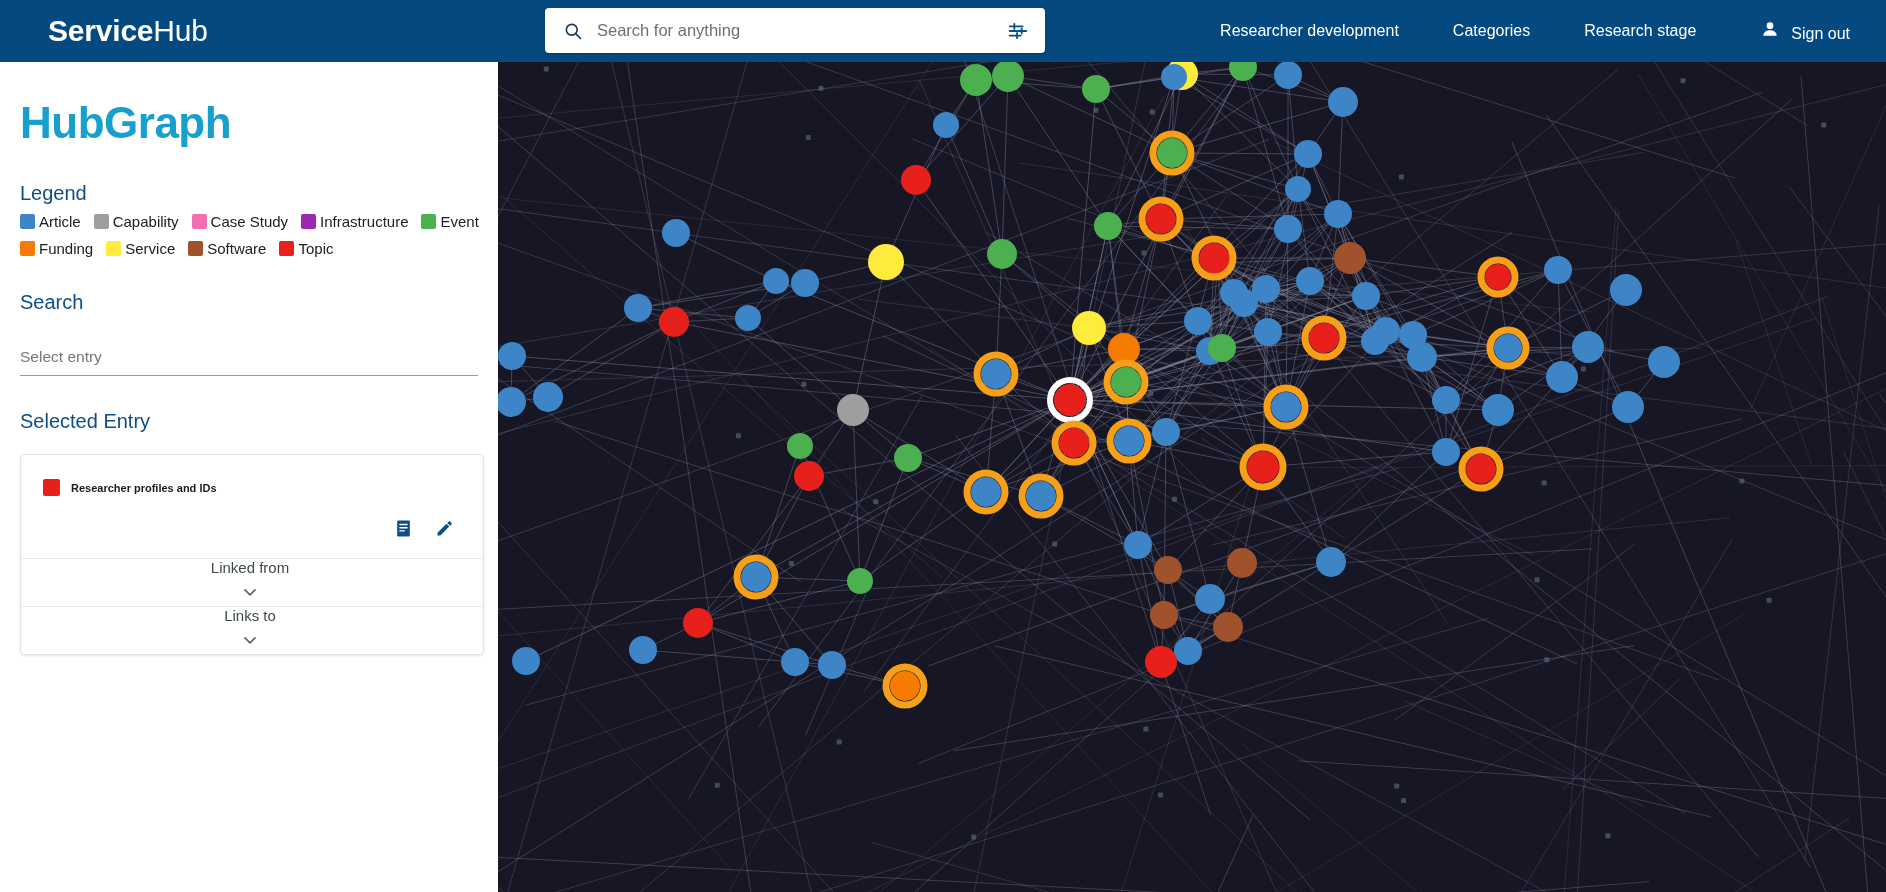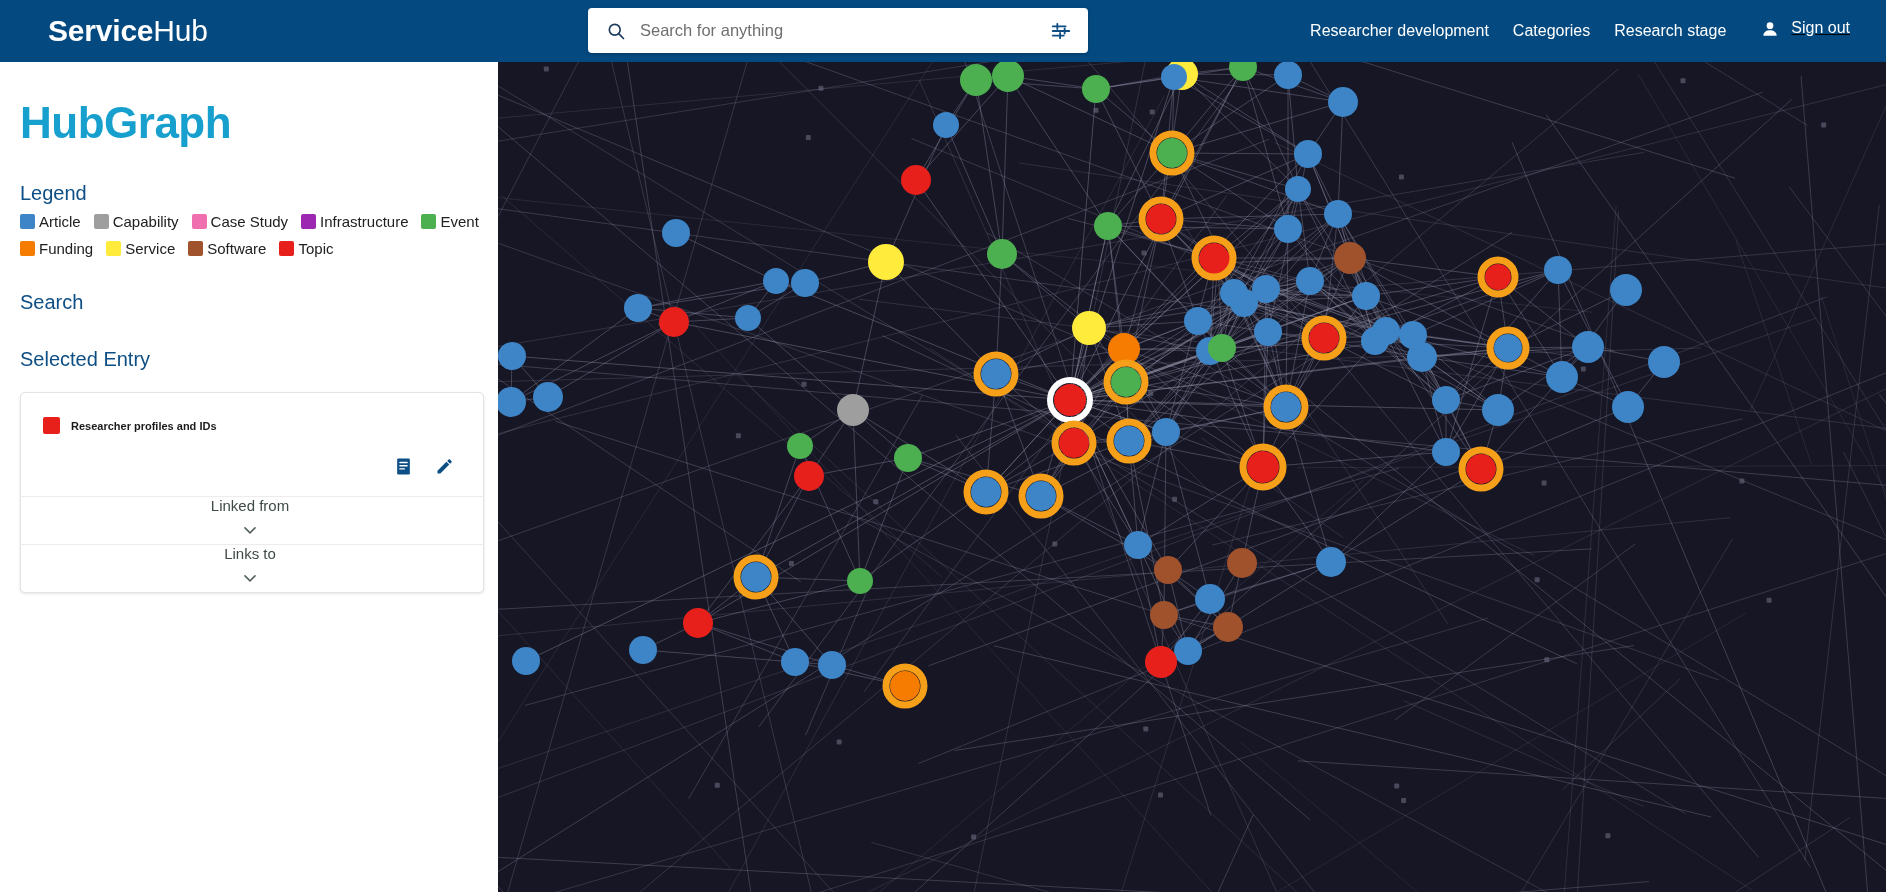--- a/index.html
+++ b/index.html
@@ -42,21 +42,20 @@
     left: 545px;
     top: 8px;
     width: 500px;
     height: 45px;
     background: #ffffff;
     border-radius: 4px;
     display: flex;
     align-items: center;
     padding: 0 14px 0 18px;
     box-shadow: 0 1px 3px rgba(0,0,0,0.25);
-    margin-left: 43px;
   }
   .searchbox .mag { flex: 0 0 auto; display: flex; align-items: center; }
   .search-input {
     flex: 1 1 auto;
     border: none;
     outline: none;
     margin-left: 14px;
     font-family: "Liberation Sans", sans-serif;
     font-size: 16.5px;
     color: #1b1b1b;
@@ -70,35 +69,34 @@
     cursor: pointer;
   }
 
   .nav {
     position: absolute;
     right: 36px;
     top: 0;
     height: 62px;
     display: flex;
     align-items: center;
-    gap: 24px;
+    gap: 54px;
   }
   .nav a {
     color: #ffffff;
     font-size: 16px;
     text-decoration: none;
     white-space: nowrap;
   }
   .signout {
     display: flex;
-    align-items: flex-start;
+    align-items: flex-end;
     gap: 11px;
     margin-left: 10px;
     cursor: pointer;
-    text-decoration: underline;
   }
   .signout .label { color:#fff; font-size:16px; white-space:nowrap; }
 
   
   .sidebar {
     position: absolute;
     top: 62px; left: 0;
     width: 498px;
     height: 830px;
     background: #ffffff;
@@ -299,20 +297,23 @@
       </div>
       <div class="legend-item">
         <span class="legend-swatch" style="background: rgb(232, 32, 28);"></span>
         <span class="legend-label">Topic</span>
       </div>
     </div>
   </div>
 
   <h2 class="section-title">Search</h2>
 
+  <div class="select-entry-wrap">
+    <input class="select-entry" type="text" placeholder="Select entry" style="">
+  </div>
 
   <h2 class="section-title">Selected Entry</h2>
 
   <div class="entry-card">
     <div class="entry-head">
       <span class="entry-swatch" style="background: rgb(232, 32, 28);"></span>
       <span class="entry-title">Researcher profiles and IDs</span>
     </div>
 
     <div class="entry-actions">

